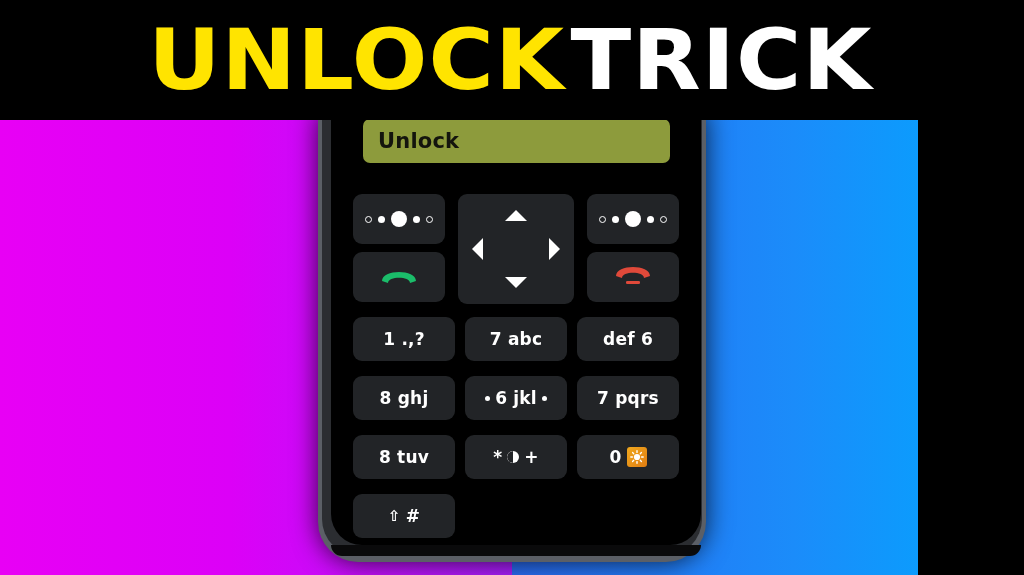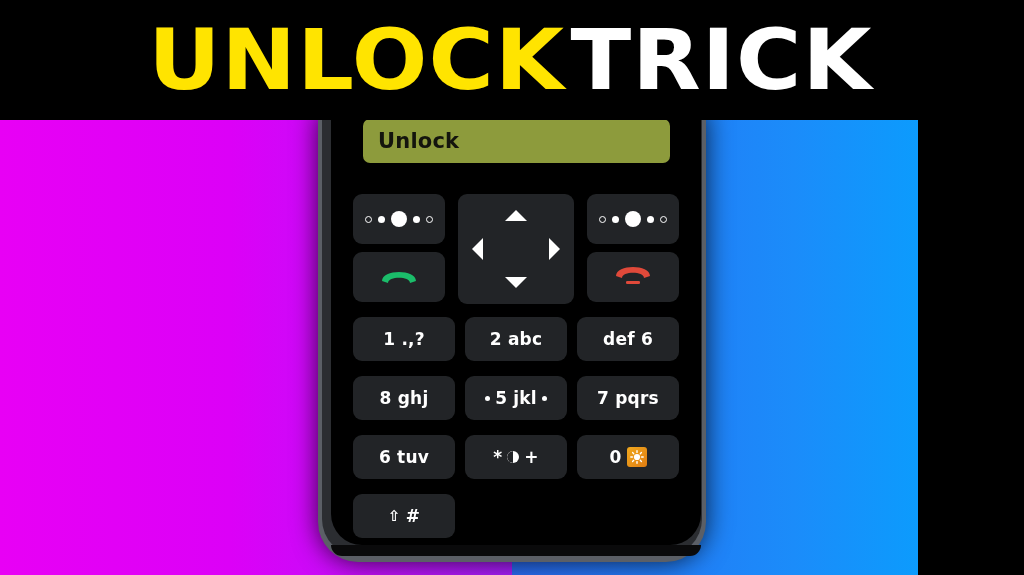--- a/index.html
+++ b/index.html
@@ -149,40 +149,40 @@
             <span class="dpad-arrow" id="dpad-right"></span>
           </div>
         </div>
 
         <div id="keypad">
 
           <div class="pad-key">
             <span>1 .,?</span>
           </div>
           <div class="pad-key">
-            <span>2 abc</span>
+            <span>7 abc</span>
           </div>
           <div class="pad-key">
             <span>def 6</span>
           </div>
 
           <div class="pad-key">
             <span>8 ghj</span>
           </div>
           <div class="pad-key">
             <span class="inline-dot"></span>
-            <span>5 jkl</span>
+            <span>6 jkl</span>
             <span class="inline-dot"></span>
           </div>
 
           <div class="pad-key">
             <span>7 pqrs</span>
           </div>
           <div class="pad-key">
-            <span>6 tuv</span>
+            <span>8 tuv</span>
           </div>
 
           <div class="pad-key">
             <span>*</span>
             <span class="half-moon"></span>
             <span>+</span>
           </div>
 
           <div class="pad-key">
             <span>0</span>

